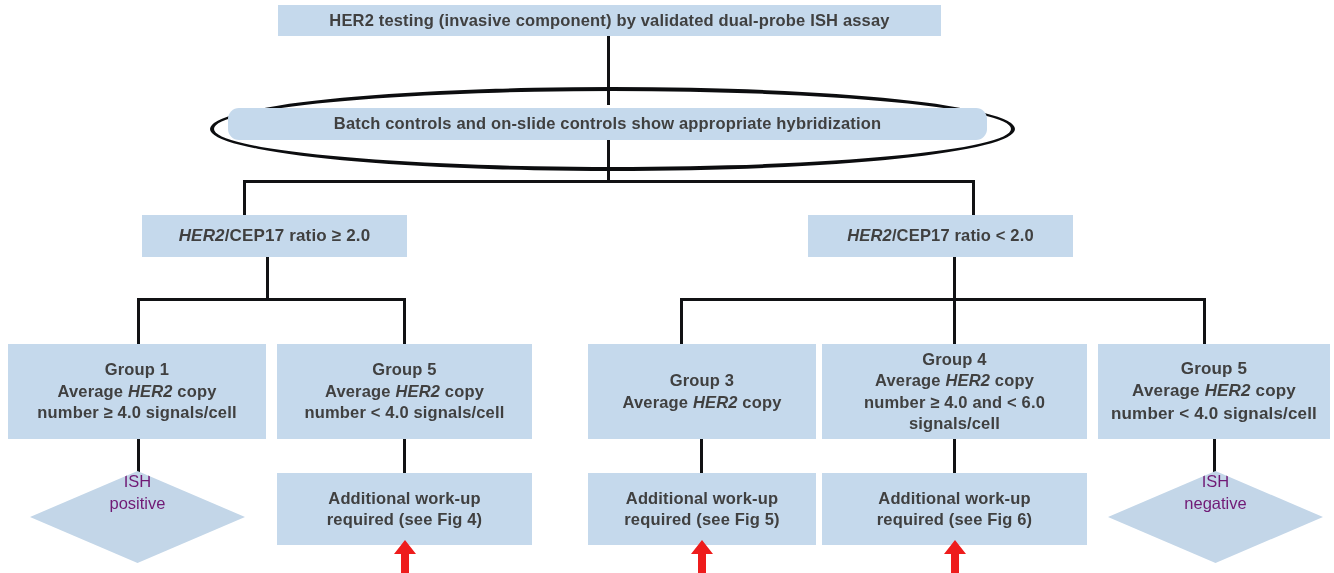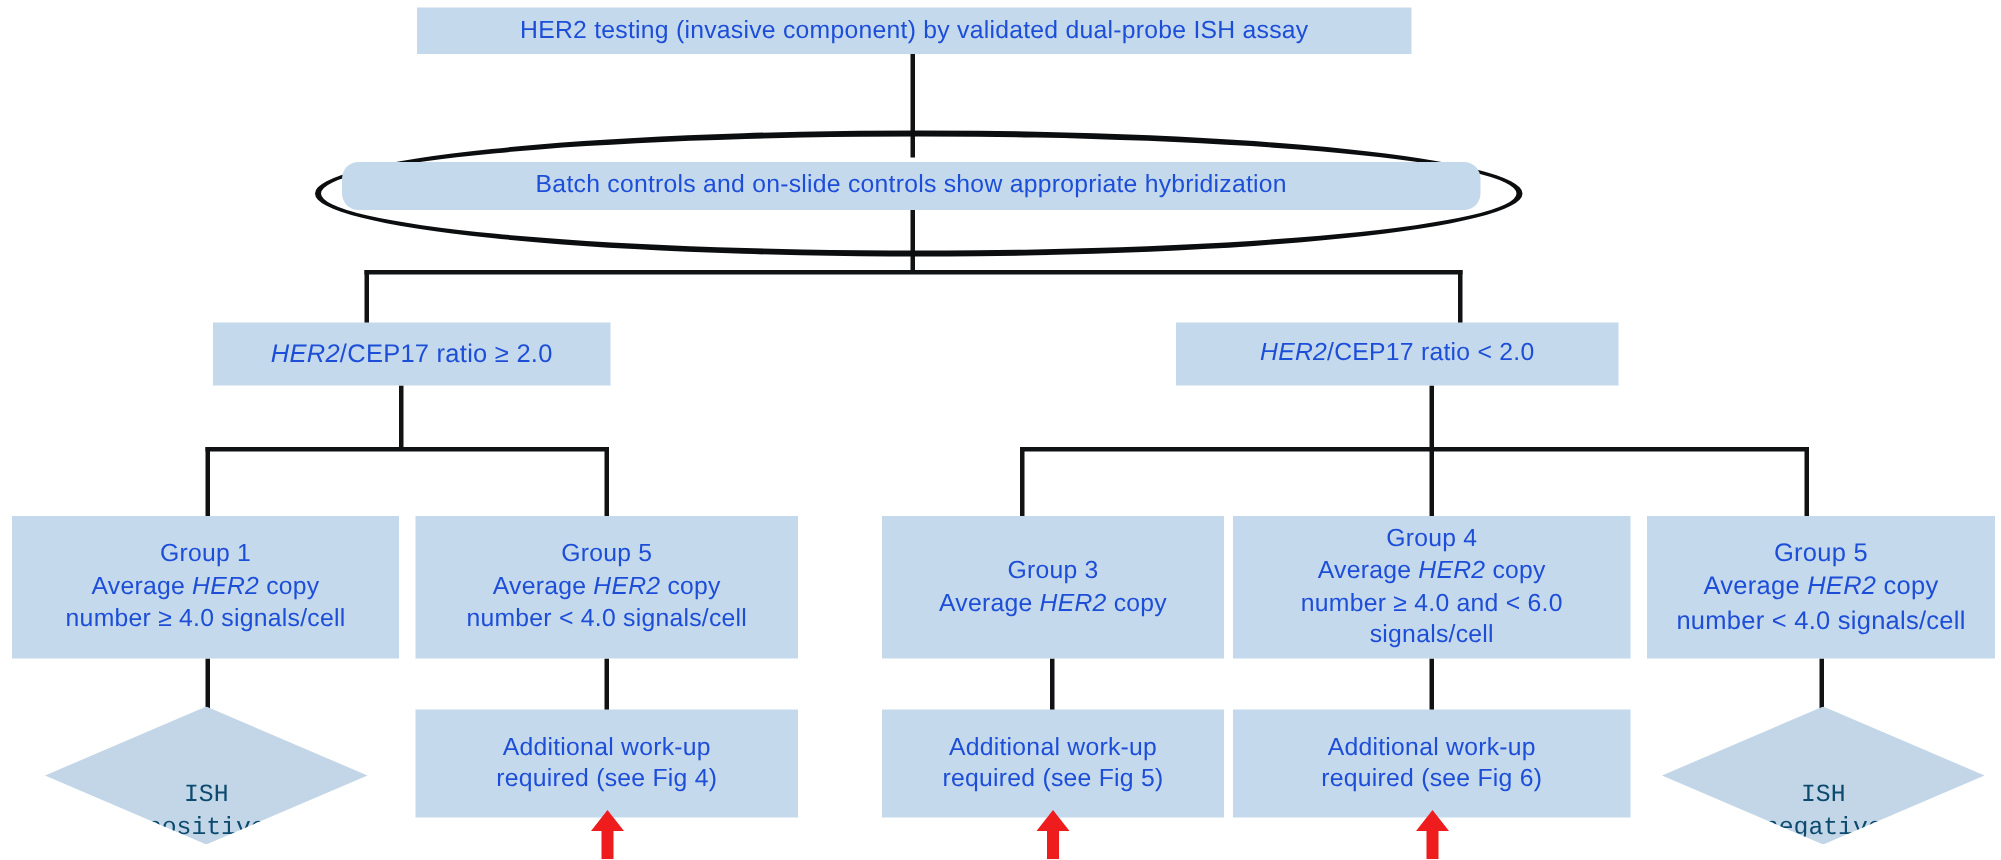--- a/index.html
+++ b/index.html
@@ -17,40 +17,40 @@
   }
   
   .node{
     position:absolute;
     box-sizing:border-box;
     display:flex;
     align-items:center;
     justify-content:center;
     text-align:center;
     background:#c5d9ec;
-    color:#1d4ed8;
+    color:#404040;
     line-height:1.30;
     letter-spacing:0.01em;
     z-index:3;
+    font-weight:bold;
   }
   .node .txt{display:block;padding:0 6px;}
   .node em{font-style:italic;}
 
   .diamond{
     position:absolute;
     z-index:3;
     display:flex;
-    align-items:flex-end;
+    align-items:flex-start;
     justify-content:center;
     text-align:center;
-    color:#0c4a6e;
+    color:#701a75;
     line-height:1.32;
     background:#c3d6e8;
     clip-path:polygon(50% 0%,100% 50%,50% 100%,0% 50%);
-    font-family:Liberation Mono, monospace;
     -webkit-clip-path:polygon(50% 0%,100% 50%,50% 100%,0% 50%);
   }
 
   
   .line{position:absolute;background:#111214;z-index:1;}
   .vline{width:3px;}
   .hline{height:3px;}
 
   .ellipse-ring{
     position:absolute;
@@ -85,21 +85,21 @@
   <div class="line hline" style="left:243px;top:180px;width:732px;height:3px;"></div>
   <div class="line vline" style="left:243px;top:180px;width:3px;height:36px;"></div>
   <div class="line vline" style="left:972px;top:180px;width:3px;height:36px;"></div>
 
   <div class="node" style="left:142px;top:215px;width:265px;height:42px;font-size:17px;">
     <span class="txt">
       <em>HER2</em><span>/CEP17 ratio ≥ 2.0</span>
     </span>
   </div>
 
-  <div class="node" style="left:784px;top:215px;width:295px;height:42px;font-size:16.5px;">
+  <div class="node" style="left:808px;top:215px;width:265px;height:42px;font-size:16.5px;">
     <span class="txt">
       <em>HER2</em><span>/CEP17 ratio &lt; 2.0</span>
     </span>
   </div>
 
   <div class="line vline" style="left:266px;top:257px;width:3px;height:43px;"></div>
   <div class="line hline" style="left:137px;top:298px;width:269px;height:3px;"></div>
   <div class="line vline" style="left:137px;top:298px;width:3px;height:47px;"></div>
   <div class="line vline" style="left:403px;top:298px;width:3px;height:47px;"></div>
 

